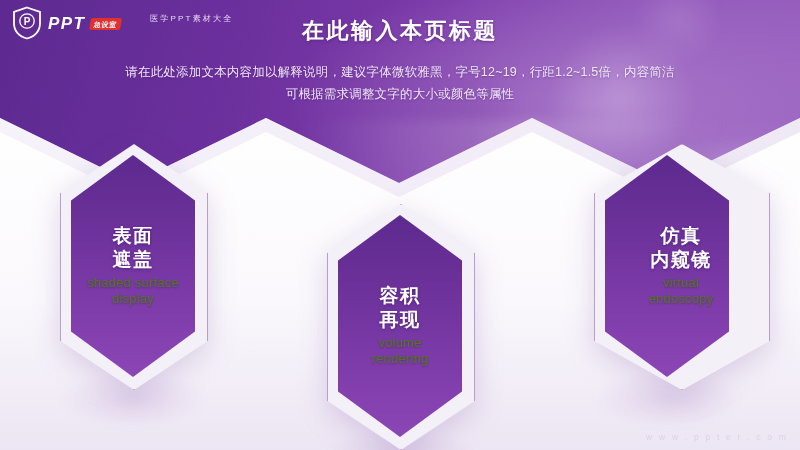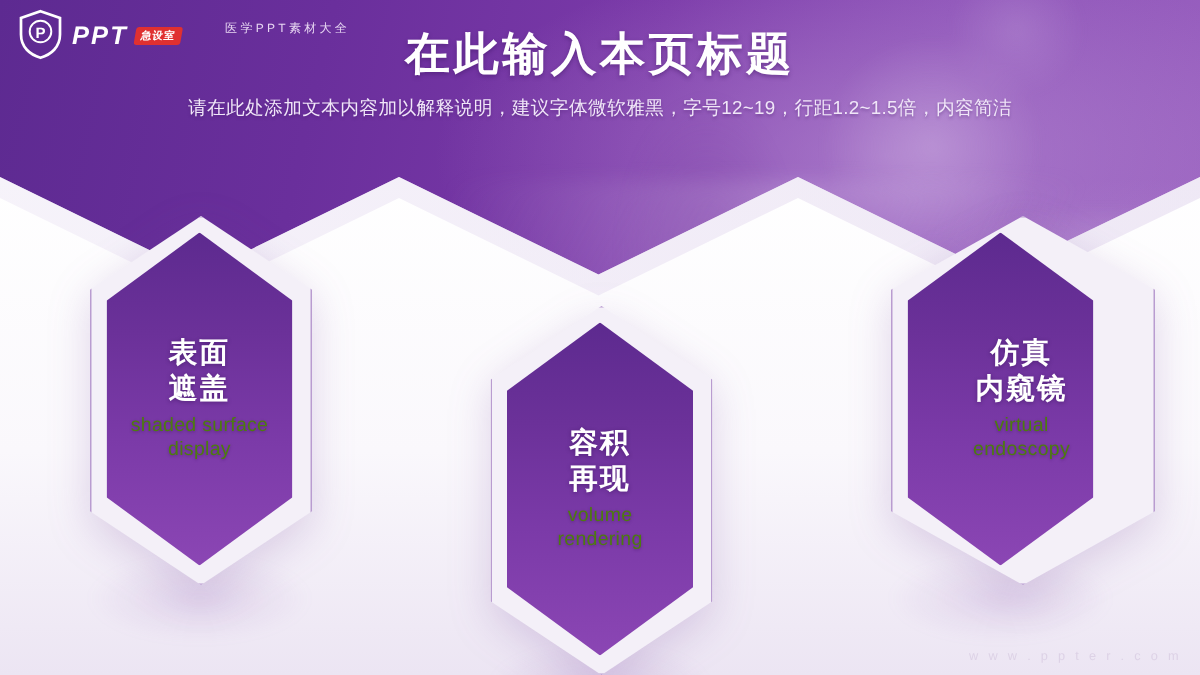--- a/index.html
+++ b/index.html
@@ -58,21 +58,21 @@
     padding:2.5px 4px 2.5px 4px;border-radius:2px;letter-spacing:.6px;
     transform:skewX(-10deg);white-space:nowrap;font-weight:bold;
   }
   .logo-sub{
     color:#e7d6f2;font-size:8px;letter-spacing:2.2px;line-height:1;white-space:nowrap;padding-left:12px;
   }
 
   
   .title{
     position:absolute;left:0;top:16px;width:800px;text-align:center;
-    color:#ffffff;font-size:30px;font-weight:bold;letter-spacing:2.5px;
+    color:#ffffff;font-size:22px;font-weight:bold;letter-spacing:2.5px;
     text-shadow:0 1px 3px rgba(60,20,95,.45);
   }
   .subtitle{
     position:absolute;left:0;top:62px;width:800px;text-align:center;
     color:#f0e6f8;font-size:12.5px;line-height:1.75;letter-spacing:.2px;
     text-shadow:0 1px 2px rgba(60,20,95,.35);
   }
   .subtitle div{white-space:nowrap;}
 
   
@@ -168,20 +168,21 @@
         <span class="logo-ppt">PPT</span>
         <span class="logo-badge">急设室</span>
       </span>
       <span class="logo-sub">医学PPT素材大全</span>
     </span>
   </div>
 
   <div class="title">在此输入本页标题</div>
   <div class="subtitle">
     <div>请在此处添加文本内容加以解释说明，建议字体微软雅黑，字号12~19，行距1.2~1.5倍，内容简洁</div>
+    <div>可根据需求调整文字的大小或颜色等属性</div>
   </div>
 
   <div class="ground g-a"></div>
   <div class="ground g-b"></div>
   <div class="ground g-c"></div>
 
   <div class="hex hex-a">
     <div class="outline clipA"></div>
     <div class="inner clipB"></div>
     <div class="body">

